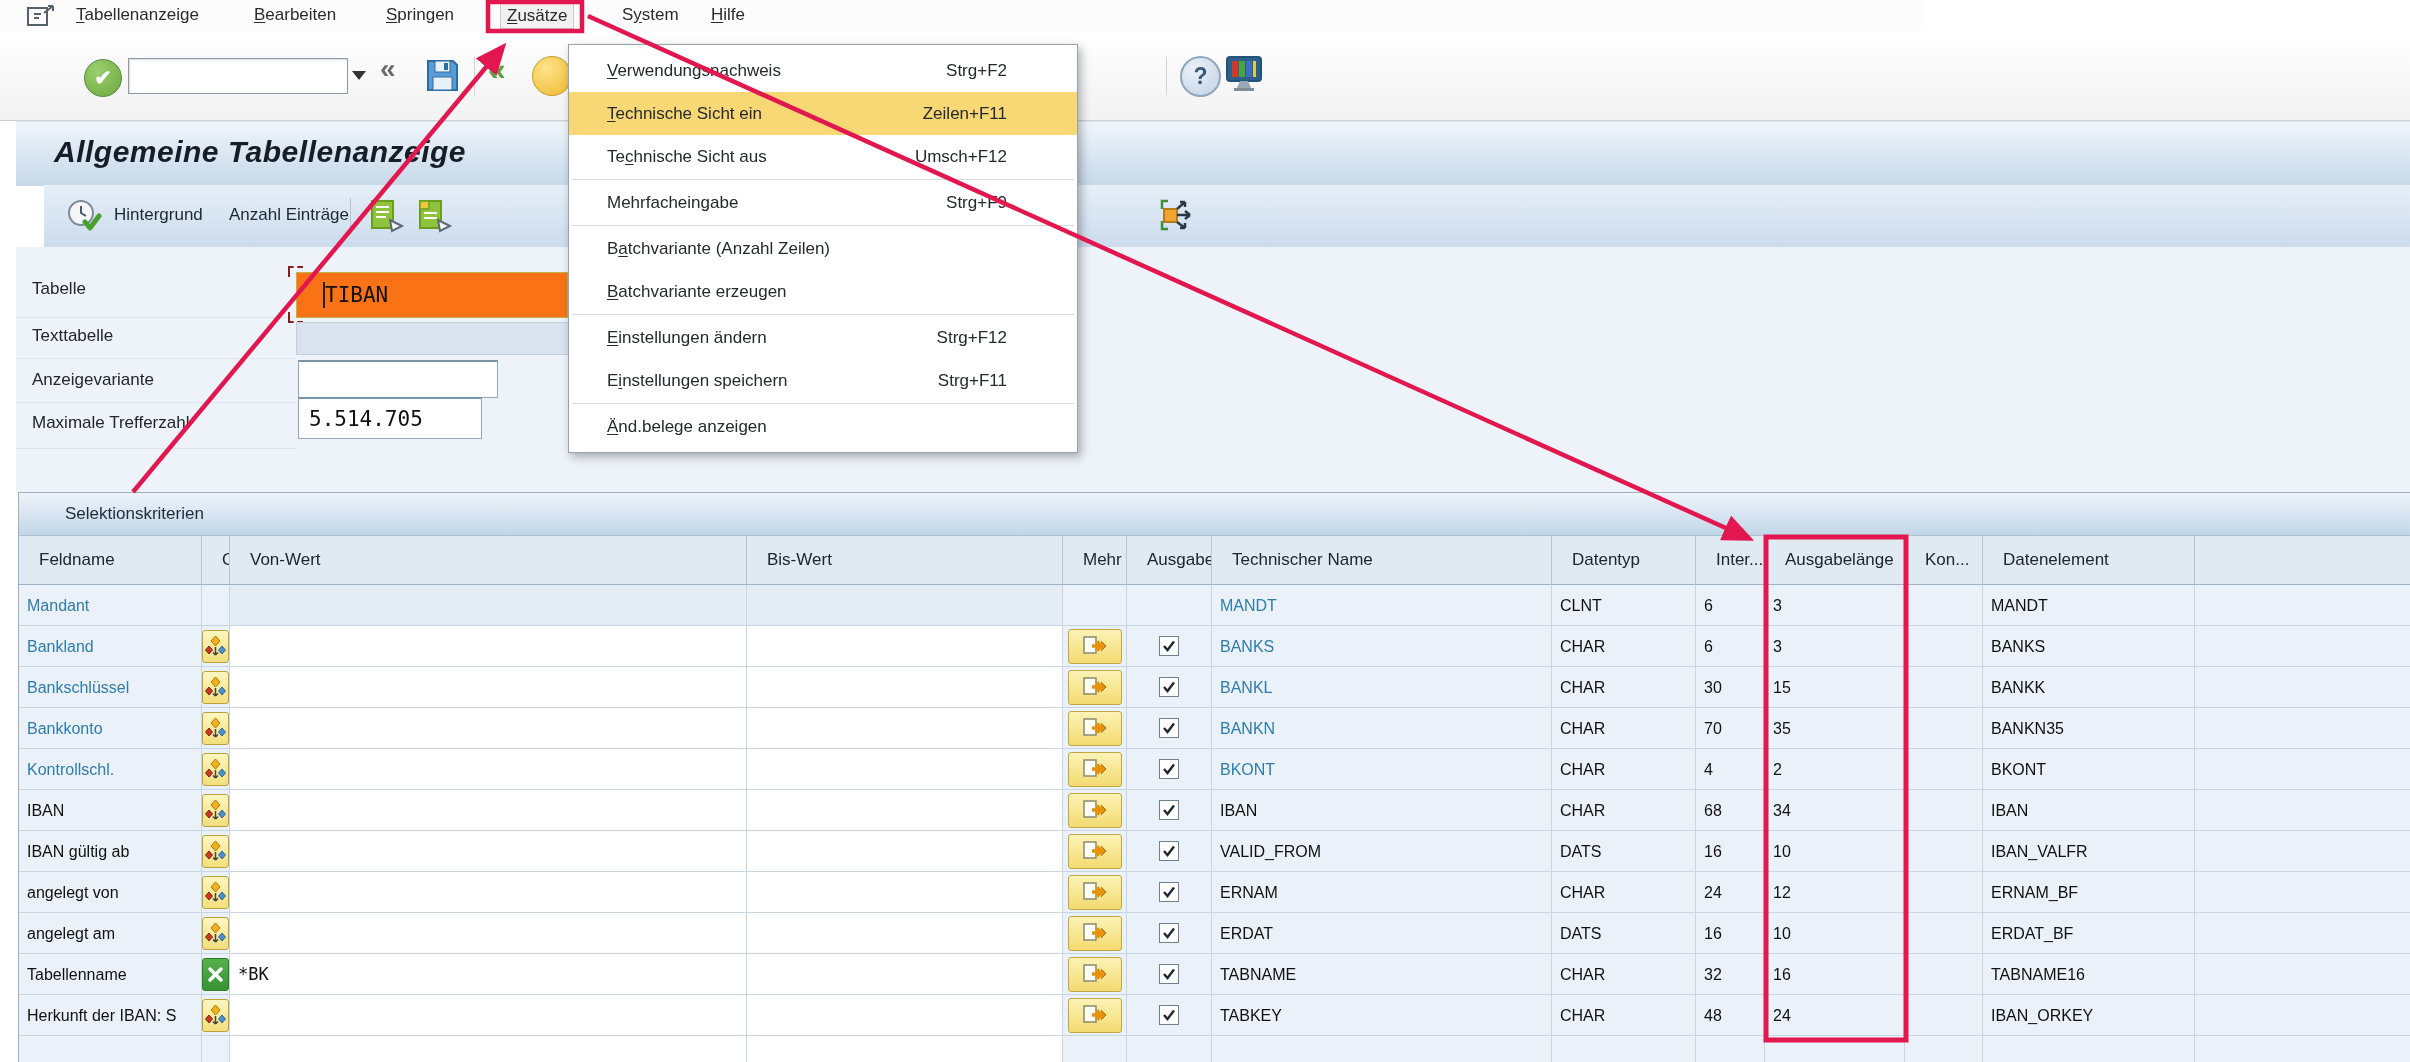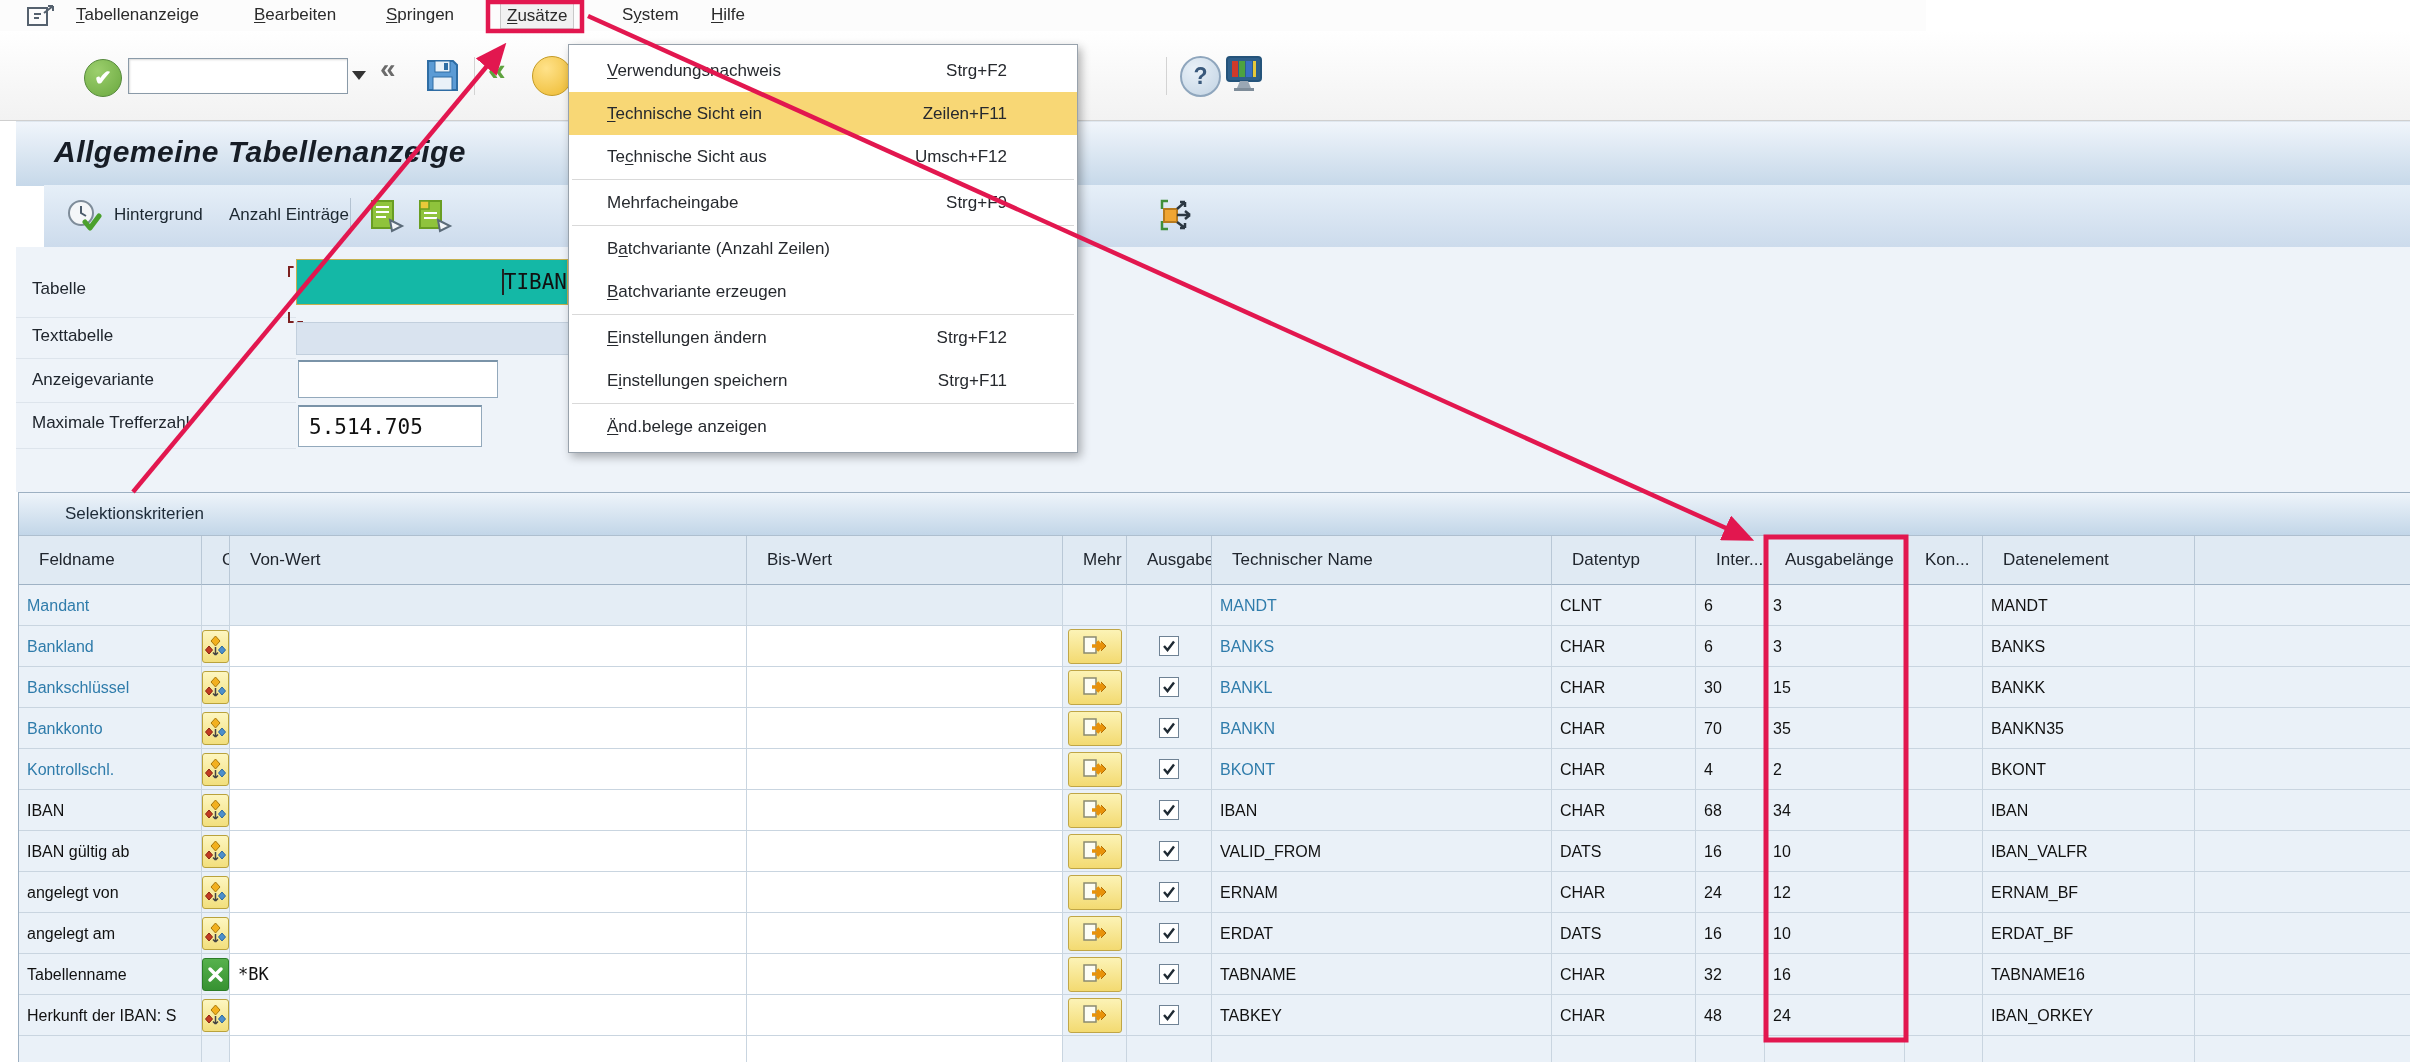--- a/index.html
+++ b/index.html
@@ -31,21 +31,21 @@
 
   
   .apptoolbar{position:absolute;left:16px;top:185px;width:2394px;height:62px;background:linear-gradient(#e6eff8,#ccdbec);border-bottom:1px solid #aebdcd;margin-left:28px;}
   .at-text{position:absolute;top:20px;font-size:17px;color:#1c2730;white-space:nowrap;}
   .at-sep{position:absolute;top:13px;width:1px;height:36px;background:#b3c2d1;}
 
   
   .formarea{position:absolute;left:16px;top:247px;width:2394px;height:245px;background:#eef3f9;}
   .f-label{position:absolute;left:16px;font-size:17px;color:#20262e;}
   .f-rowline{position:absolute;left:0;width:280px;height:1px;background:#dde4ec;}
-  .fld-yellow{position:absolute;left:280px;top:12px;width:270px;height:44px;background:#14b8a6;border:1px solid #c5b04e;display:flex;align-items:center;justify-content:flex-end;}
+  .fld-yellow{position:absolute;left:280px;top:25px;width:270px;height:44px;background:#f97316;border:1px solid #c5b04e;display:flex;align-items:center;}
   .caret{width:2px;height:26px;background:#222;margin-left:26px;}
   .mono{font-family:"DejaVu Sans Mono",monospace;font-size:21px;color:#111;}
   .fcorner{position:absolute;width:13px;height:9px;border-color:#7c2020;border-style:solid;}
   .fld-ro{position:absolute;left:280px;top:75px;width:408px;height:31px;background:#d9e3ef;border:1px solid #c2cfdd;}
   .fld-input{position:absolute;background:#fff;border:1px solid #93a9bc;border-top:2px solid #7a93a8;display:flex;align-items:center;}
 
   
   .panel{position:absolute;left:18px;top:492px;width:2392px;height:570px;border:1px solid #9db0c2;border-bottom:none;background:#eaf1f8;overflow:hidden;}
   .panel-band{height:42px;background:linear-gradient(#eef4fa,#c2d6e8);border-bottom:1px solid #aebfcf;display:flex;align-items:center;}
   .panel-band span{margin-left:46px;font-size:17px;color:#1e2b38;}
@@ -180,21 +180,21 @@
   <div class="fcorner" style="left:272px;top:65px;border-width:0 0 2px 2px;border-style:dashed;"></div>
 
   <div class="fld-yellow">
     <div class="caret"></div>
     <span class="mono">TIBAN</span>
   </div>
   <div class="fld-ro"></div>
   <div class="fld-input" style="left:282px;top:113px;width:198px;height:35px;">
     <span class="mono" style="margin-left:10px"></span>
   </div>
-  <div class="fld-input" style="left:282px;top:158px;width:182px;height:39px;">
+  <div class="fld-input" style="left:282px;top:150px;width:182px;height:39px;">
     <span class="mono" style="margin-left:10px">5.514.705</span>
   </div>
 </div>
 
 <div class="panel">
   <div class="panel-band">
     <span>Selektionskriterien</span>
   </div>
   <div class="tgrid" id="thead">
       <div class="th">Feldname</div>

